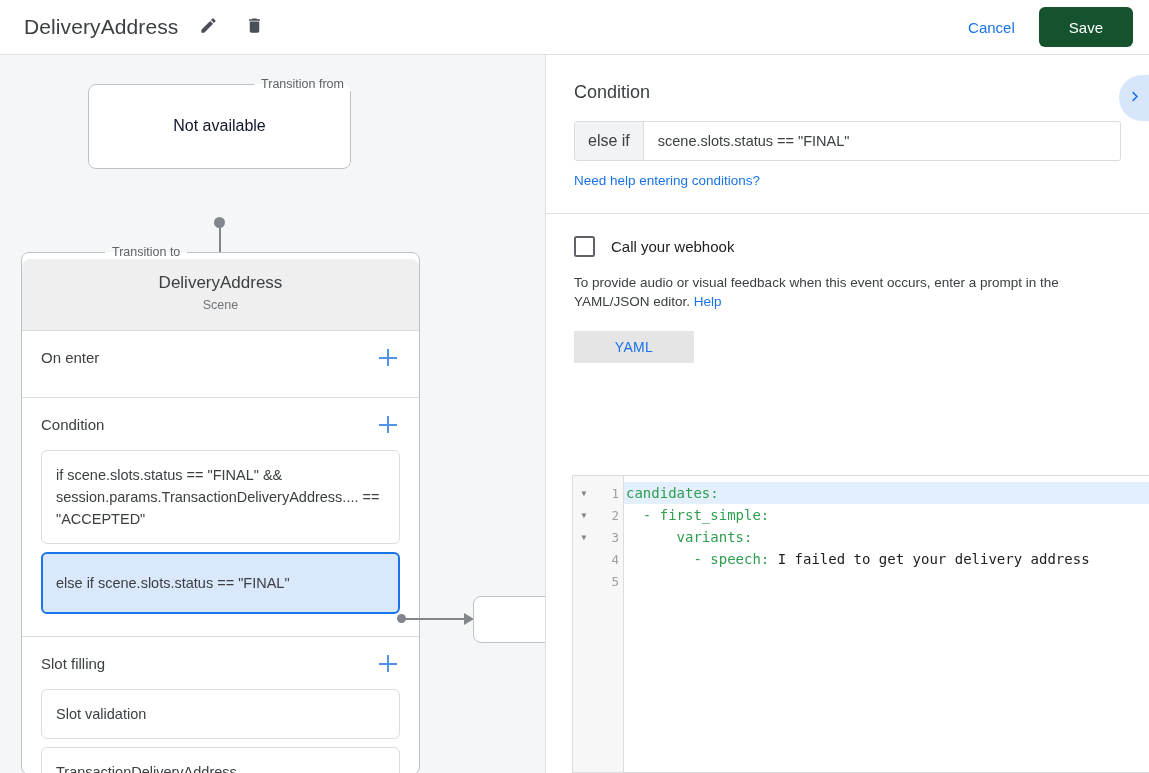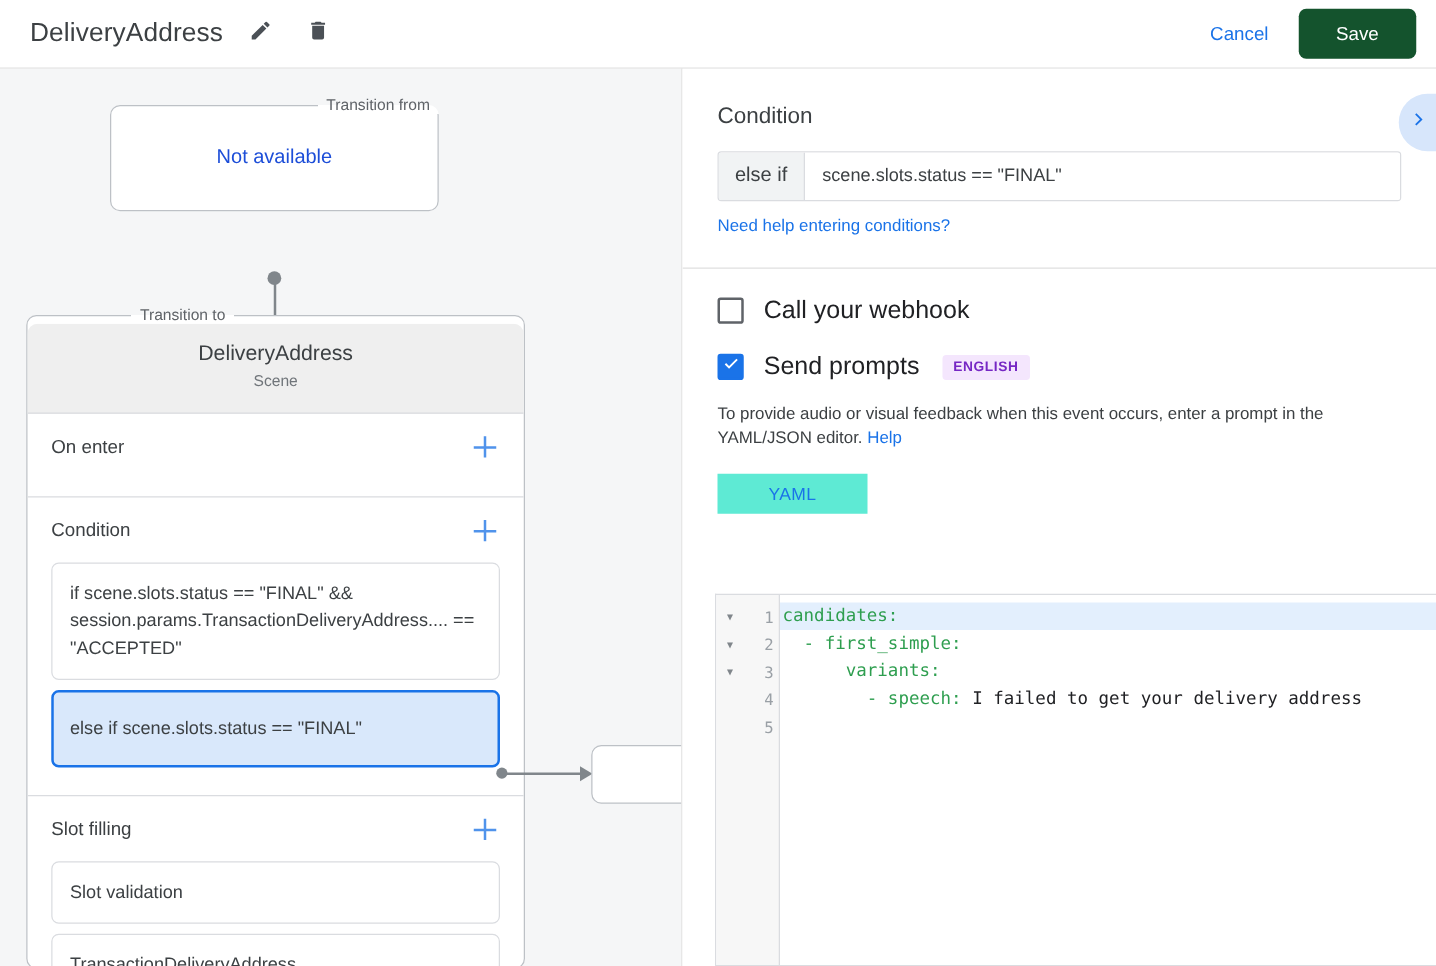--- a/index.html
+++ b/index.html
@@ -56,21 +56,21 @@
     background: #ffffff; padding: 0;
   }
   fieldset.node > legend {
     font-size: 12.5px; color: #5f6368; padding: 0 7px; margin-left: 83px;
   }
   .node-from {
     left: 88px; top: 22px; width: 263px; height: 92px; text-align: center;
   }
   .node-from .node-body {
     display: flex; align-items: center; justify-content: center;
-    height: 100%; font-size: 16px; color: #1d4ed8; padding-bottom: 8px;
+    height: 100%; font-size: 16px; color: #0f172a; padding-bottom: 8px;
   }
 
   
   .conn-dot {
     position: absolute; left: 214px; top: 162px;
     width: 11px; height: 11px; border-radius: 50%; background: #80868b;
   }
   .conn-line {
     position: absolute; left: 219px; top: 170px; width: 1.5px; height: 42px;
     background: #80868b;
@@ -188,38 +188,38 @@
   .checkbox {
     width: 21px; height: 21px; border: 2px solid #5f6368;
     border-radius: 2.5px; background: #fff; cursor: pointer; flex: 0 0 auto;
   }
   .checkbox.checked {
     background: #1a73e8; border-color: #1a73e8;
     display: flex; align-items: center; justify-content: center;
   }
   .checkbox.checked svg { stroke: #fff; stroke-width: 2.6; fill: none; }
   .cb-label {
-    font-size: 20px; color: #202124; margin-left: 16px; font-weight: 500;
+    font-size: 15px; color: #202124; margin-left: 16px; font-weight: 500;
   }
   .lang-badge {
     background: #f4e6fd; color: #7627c4; font-size: 11px; font-weight: 600;
     letter-spacing: .5px; padding: 4px 9px; border-radius: 3px; margin-left: 18px;
   }
   .helper-text {
     font-size: 13.5px; color: #3c4043; line-height: 19px; margin-top: 16px;
     max-width: 552px;
   }
   .helper-text a { color: #1a73e8; text-decoration: none; cursor: pointer; }
 
   .tabs { display: flex; margin-top: 20px; }
   .tab {
     height: 32px; display: flex; align-items: center; justify-content: center;
     font-size: 14px; font-weight: 500; cursor: pointer; letter-spacing: .3px;
   }
-  .tab.active { background: #5eead4; color: #1a73e8; width: 120px; }
+  .tab.active { background: #e5e5e5; color: #1a73e8; width: 120px; }
   .tab.inactive { color: #3c4043; width: 120px; }
 
   
   .editor {
     position: absolute; left: 572px; top: 475px; width: 577px; height: 298px;
     background: #ffffff; border: 1px solid #dadce0; border-right: none;
     display: flex; overflow: hidden;
   }
   .gutter {
     width: 51px; flex: 0 0 auto; background: #f7f7f7;
@@ -349,31 +349,20 @@
 
     <div class="rp-rule"></div>
 
     <div class="rp-section">
 
       <div class="cb-row">
         <span class="checkbox"></span>
         <span class="cb-label">Call your webhook</span>
       </div>
 
-      <div class="cb-row">
-        <span class="checkbox checked">
-          <span>
-            <svg width="14" height="14" viewBox="0 0 24 24">
-                <polyline points="4,12 9,17 20,6"></polyline>
-              </svg>
-          </span>
-        </span>
-        <span class="cb-label">Send prompts</span>
-        <span class="lang-badge">ENGLISH</span>
-      </div>
 
       <div class="helper-text">
         <span>To provide audio or visual feedback when this event occurs, enter a prompt in the YAML/JSON editor.</span>
         <a>Help</a>
       </div>
 
       <div class="tabs">
         <div class="tab active">YAML</div>
       </div>
     </div>

